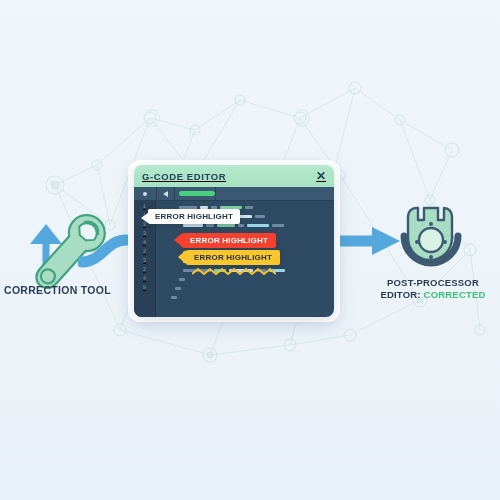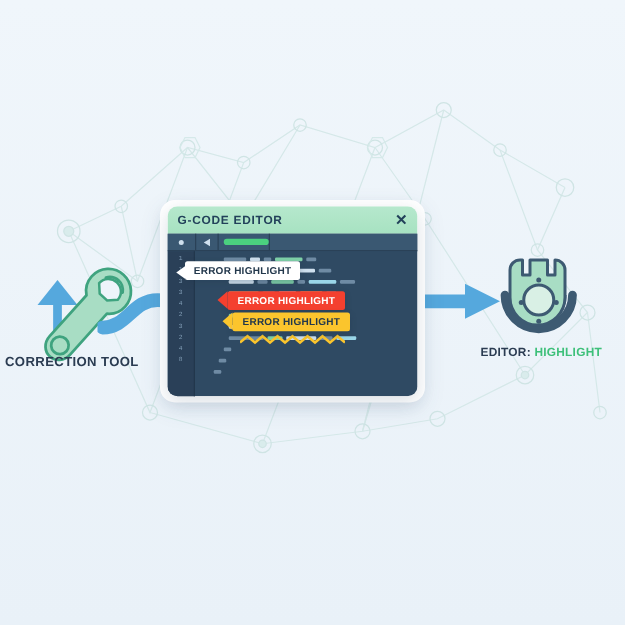--- a/index.html
+++ b/index.html
@@ -47,20 +47,21 @@
     border-radius: 12px;
     box-shadow: 0 6px 18px rgba(60,90,120,0.10);
   }
   #editor-window {
     position: absolute;
     left: 134px; top: 165px;
     width: 200px; height: 152px;
     border-radius: 8px;
     overflow: hidden;
     box-shadow: 0 4px 14px rgba(40,70,100,0.16);
+    text-decoration: underline;
   }
   #editor-titlebar {
     height: 22px;
     background: linear-gradient(180deg,#b6e8cd 0%, #a7e2c1 100%);
     display: flex; align-items: center;
     justify-content: space-between;
     padding: 0 8px;
   }
   #editor-title {
     font-size: 9.5px;
@@ -429,19 +430,20 @@
       <path d="M20,6 l0,12 l6,0 l0,-12 l14,0 l0,12 l6,0 l0,-12
                a8,8 0 0 1 8,8 l0,22 a22,22 0 0 1 -44,0 l0,-22 a8,8 0 0 1 8,-8 z" fill="#a8ddc4" stroke="#3d5a72" stroke-width="2.4" stroke-linejoin="round"></path>
       <circle cx="33" cy="38" r="12" fill="#d9f0e5" stroke="#3d5a72" stroke-width="2.4"></circle>
       <circle cx="33" cy="22" r="2" fill="#3d5a72"></circle>
       <circle cx="19" cy="40" r="2" fill="#3d5a72"></circle>
       <circle cx="47" cy="40" r="2" fill="#3d5a72"></circle>
       <circle cx="33" cy="55" r="2" fill="#3d5a72"></circle>
     </svg>
   </div>
   <div id="output-label">
+    <div>POST-PROCESSOR</div>
     <div>
       <span>EDITOR:</span>
-      <span id="output-status">HIGHLIGHT</span>
+      <span id="output-status">CORRECTED</span>
     </div>
   </div>
 
 </div>
 
 </body></html>

